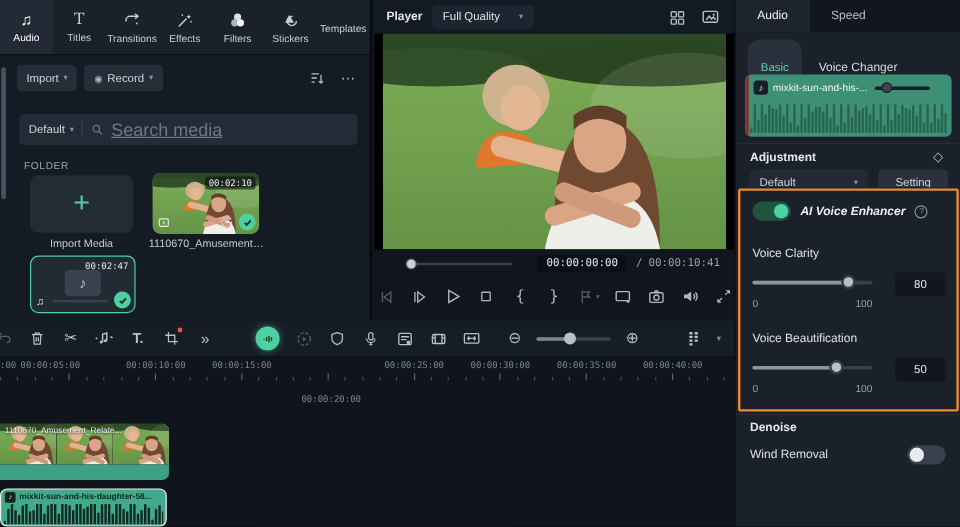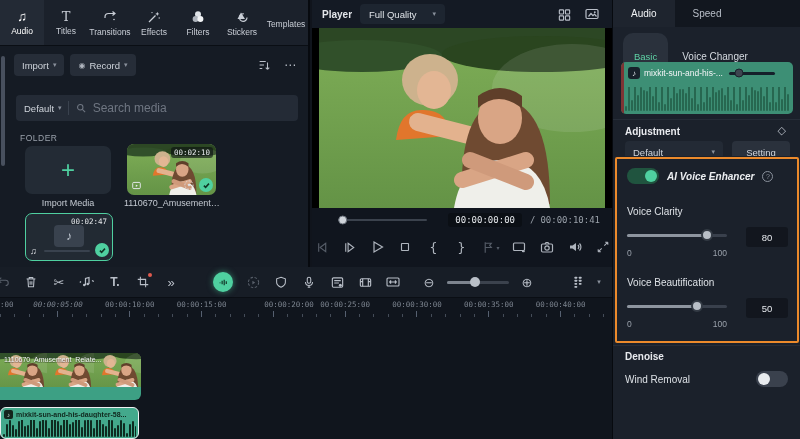--- a/index.html
+++ b/index.html
@@ -17,21 +17,21 @@
   .nav-item.active{color:#fff;background:#232a35;}
   .panel-scrollbar{position:absolute;left:1px;top:56px;width:4px;height:110px;background:#48505e;border-radius:2px;}
   .panel-toolbar{position:absolute;left:14px;top:52px;right:8px;height:26px;display:flex;align-items:center;gap:6px;}
   .pill-btn{display:flex;align-items:center;gap:4px;background:#262d38;border-radius:4px;height:22px;padding:0 8px;font-size:9.5px;color:#cfd4db;cursor:pointer;}
   .pill-btn .chev{font-size:7px;color:#8a919c;}
   .tb-spacer{flex:1;}
   .icon-btn{width:20px;height:20px;display:flex;align-items:center;justify-content:center;cursor:pointer;color:#b9bfc8;}
   .search-row{position:absolute;left:16px;top:95px;width:282px;height:26px;background:#242b36;border-radius:4px;display:flex;align-items:center;padding:0 8px;gap:6px;}
   .search-row .preset{font-size:9.5px;color:#cfd4db;display:flex;gap:4px;align-items:center;cursor:pointer;}
   .search-row .divider{width:1px;height:14px;background:#3a424e;}
-  .search-row .ph{font-size:12px;color:#6f7682;}
+  .search-row .ph{font-size:15px;color:#6f7682;text-decoration:underline;}
   .folder-label{position:absolute;left:20px;top:133px;font-size:8.5px;color:#9aa1ab;letter-spacing:.5px;}
   .card{position:absolute;border-radius:7px;background:#232b35;overflow:hidden;cursor:pointer;}
   .card.import{left:25px;top:146px;width:86px;height:48px;display:flex;align-items:center;justify-content:center;}
   .plus{color:#4fd0a0;font-size:24px;font-weight:300;line-height:1;}
   .card.video{left:127px;top:144px;width:89px;height:51px;}
   .card .thumbfill{position:absolute;inset:0;}
   .dur-badge{position:absolute;top:3px;right:3px;background:rgba(10,14,18,.62);border-radius:3px;font-size:7.5px;padding:1px 3px;color:#e8ebee;z-index:3;font-family:"DejaVu Sans Mono",monospace;}
   .check{position:absolute;right:3px;bottom:3px;width:14px;height:14px;border-radius:50%;background:#4fd0a0;display:flex;align-items:center;justify-content:center;z-index:3;}
   .mini-ic{position:absolute;left:4px;bottom:4px;z-index:3;color:#e6e9ed;}
   .fx-ic{position:absolute;right:21px;bottom:4px;z-index:3;color:#dfe3e8;opacity:.85;}
@@ -662,24 +662,24 @@
             <rect x="4" y="12.5" width="3" height="2.2" rx="0.5"></rect>
           </svg>
       </span>
       <span class="tl-ic" style="width:14px;margin-right:6px;font-size:7px;color:#8a919c">
         <span>▾</span>
       </span>
     </div>
 
     <div class="tl-ruler">
       <span class="ruler-frag">:00</span>
-    <span class="ruler-label" style="left: 58px; font-style: italic;">00:00:05:00</span>
+    <span class="ruler-label" style="left: 42px;">00:00:05:00</span>
         <span class="ruler-label" style="left: 129.8px;">00:00:10:00</span>
         <span class="ruler-label" style="left: 201.6px;">00:00:15:00</span>
-        <span class="ruler-label" style="left: 289px;">00:00:20:00</span>
+        <span class="ruler-label" style="left: 276px; margin-top: 28px;">00:00:20:00</span>
         <span class="ruler-label" style="left: 345.2px;">00:00:25:00</span>
         <span class="ruler-label" style="left: 417px;">00:00:30:00</span>
         <span class="ruler-label" style="left: 488.8px;">00:00:35:00</span>
         <span class="ruler-label" style="left: 560.6px;">00:00:40:00</span>
         <i class="tick" style="left: 0px;"></i>
         <i class="tick" style="left: 14.36px;"></i>
         <i class="tick" style="left: 28.72px;"></i>
         <i class="tick" style="left: 43.08px;"></i>
         <i class="tick major" style="left: 57.44px;"></i>
         <i class="tick" style="left: 71.8px;"></i>

